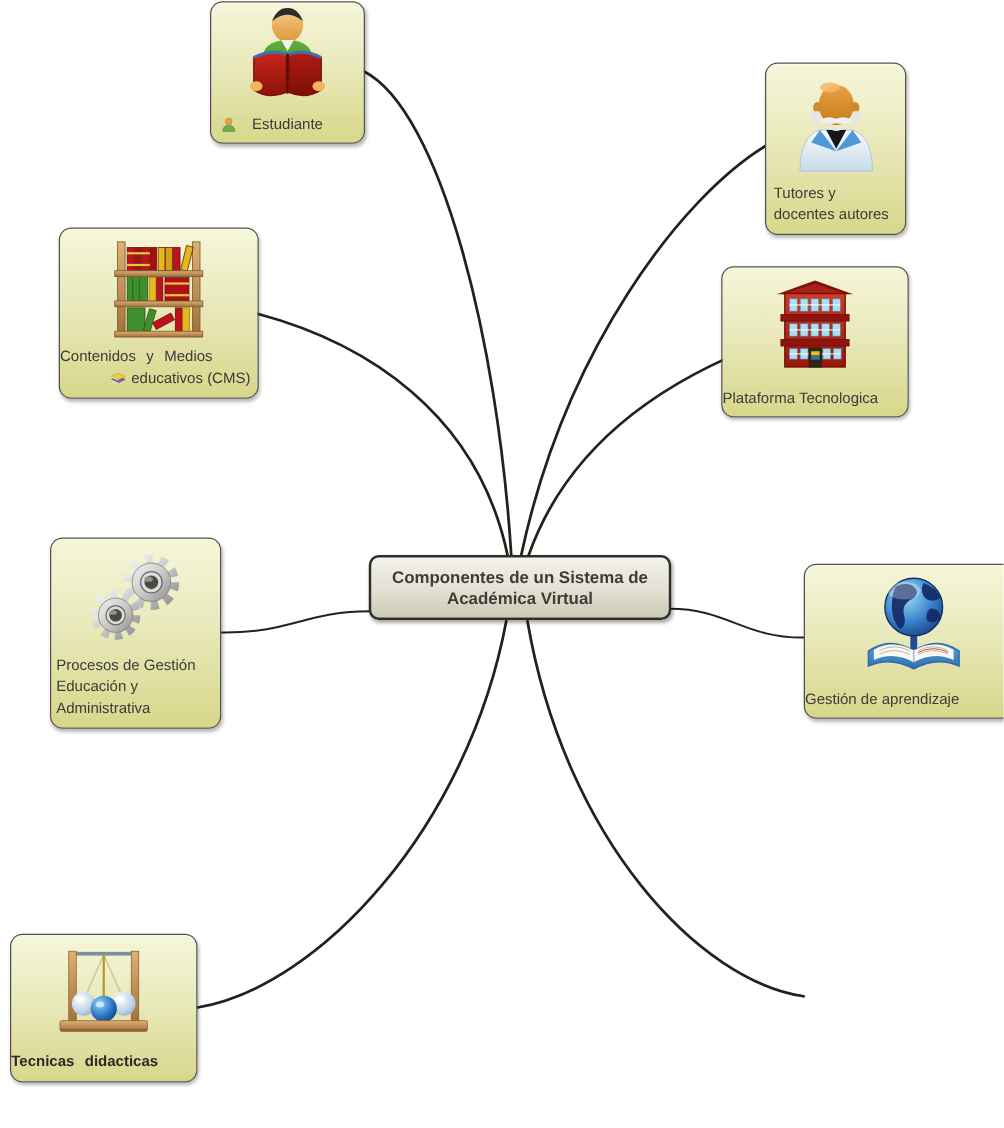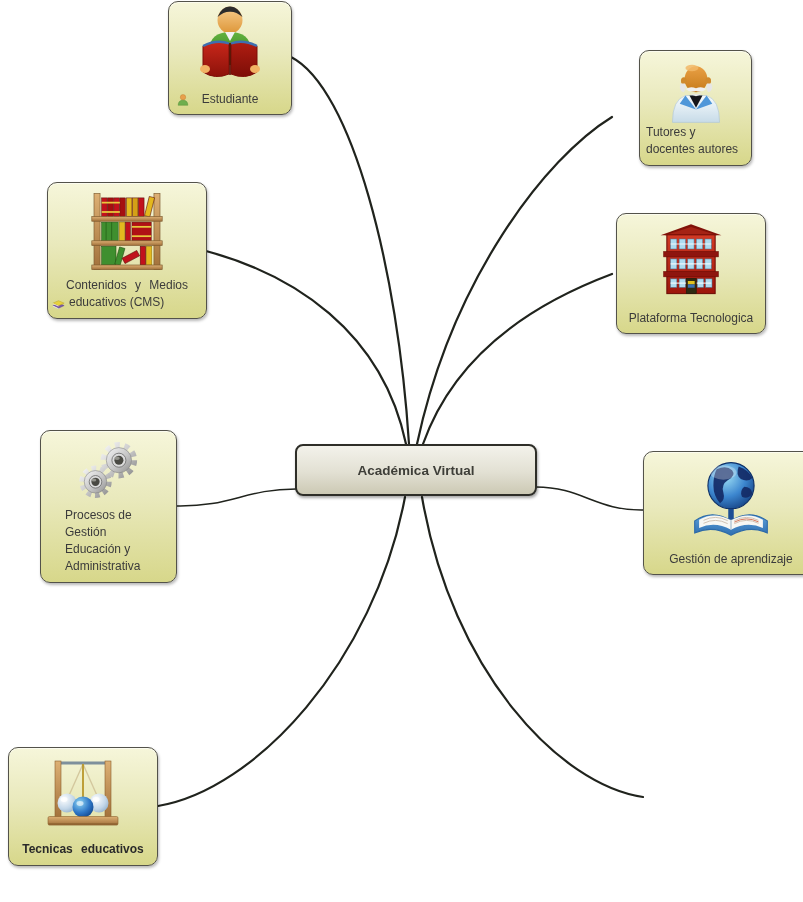--- a/index.html
+++ b/index.html
@@ -21,34 +21,34 @@
     left:295px;top:444px;width:242px;height:52px;
     background:linear-gradient(180deg,#f3f2eb 0%,#e2e0d3 55%,#ccc9b4 100%);
     border:2.4px solid #2e2e28;border-radius:8px;
     box-shadow:1px 2px 3px rgba(0,0,0,.35);
     display:flex;flex-direction:column;align-items:center;justify-content:center;
     font-weight:bold;font-size:13.5px;line-height:17px;color:#3e3e38;text-align:center;
   }
   .icon.lg{display:block;margin:0 auto;}
   .labels{width:100%;box-sizing:border-box;}
   .labels.left{text-align:left;}
-  .labels.center{text-align:center;}
+  .labels.center{text-align:left;}
   .label-row{position:relative;width:100%;text-align:center;}
   .label-row .icon.sm{position:absolute;left:7px;bottom:1px;}
-  .row-inline{display:flex;align-items:flex-end;gap:3px;padding-left:3px;}
+  .row-inline{display:flex;align-items:flex-start;gap:3px;padding-left:3px;margin-left:36px;}
   .bold{font-weight:bold;color:#2a2a2a;}
   .wide-words{word-spacing:5px;}
   
   .n-estudiante{left:168px;top:1px;width:124px;height:114px;padding:3px 0 6px;}
-  .n-tutores{left:639px;top:50px;width:113px;height:116px;padding:8px 0 7px;}
+  .n-tutores{left:612px;top:50px;width:113px;height:138px;padding:8px 0 7px;}
   .n-tutores .labels{padding-left:6px;}
   .n-contenidos{left:47px;top:182px;width:160px;height:137px;padding:5px 0 7px;}
-  .n-plataforma{left:616px;top:213px;width:150px;height:121px;padding:4px 0 6px;}
+  .n-plataforma{left:577px;top:213px;width:150px;height:121px;padding:4px 0 6px;}
   .n-procesos{left:40px;top:430px;width:137px;height:153px;padding:4px 0 7px;}
-  .n-procesos .labels{padding-left:24px;}
+  .n-procesos .labels{padding-left:4px;}
   .n-gestion{left:643px;top:451px;width:176px;height:124px;padding:4px 0 6px;}
   .n-tecnicas{left:8px;top:747px;width:150px;height:119px;padding:5px 0 7px;}
   .n-estrategias{left:643px;top:730px;width:105px;height:137px;padding:6px 0 9px;}
   .n-estrategias .labels{padding-left:12px;}
 </style>
 </head>
 <body>
 
 <div class="canvas">
 
@@ -276,20 +276,21 @@
       <path stroke-width="2.2" d="M 612 117 C 545 158, 452 280, 417 444"></path>
       <path stroke-width="2.2" d="M 612 274 C 548 298, 458 345, 423 444"></path>
       <path stroke-width="1.5" d="M 176 506 C 232 507, 244 489, 296 489"></path>
       <path stroke-width="1.5" d="M 644 510 C 596 511, 582 487, 536 487"></path>
       <path stroke-width="2.2" d="M 158 806 C 255 790, 374 662, 405 497"></path>
       <path stroke-width="2.2" d="M 643 797 C 560 785, 452 672, 422 497"></path>
     </g>
   </svg>
 
   <div class="center-node">
+    <span>Componentes de un Sistema de</span>
     <span>Académica Virtual</span>
   </div>
 
   <div class="node n-estudiante">
     <svg class="icon lg" viewBox="0 0 80 80" width="80" height="80">
         <use href="#sym-student"></use>
       </svg>
     <div class="label-row">
       <svg class="icon sm" viewBox="0 0 16 16" width="14" height="14">
           <use href="#sym-person-small"></use>
@@ -345,17 +346,17 @@
     <svg class="icon lg" viewBox="0 0 80 80" width="88" height="88">
         <use href="#sym-globebook"></use>
       </svg>
     <div class="labels center">Gestión de aprendizaje</div>
   </div>
 
   <div class="node n-tecnicas">
     <svg class="icon lg" viewBox="0 0 80 80" width="80" height="80">
         <use href="#sym-cradle"></use>
       </svg>
-    <div class="labels center bold wide-words">Tecnicas educativos</div>
+    <div class="labels center bold wide-words">Tecnicas didacticas</div>
   </div>
 
 
 </div>
 
 </body></html>

